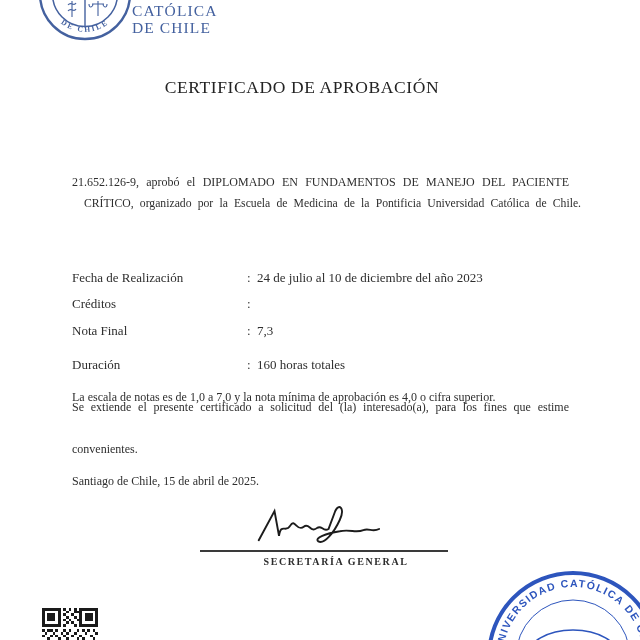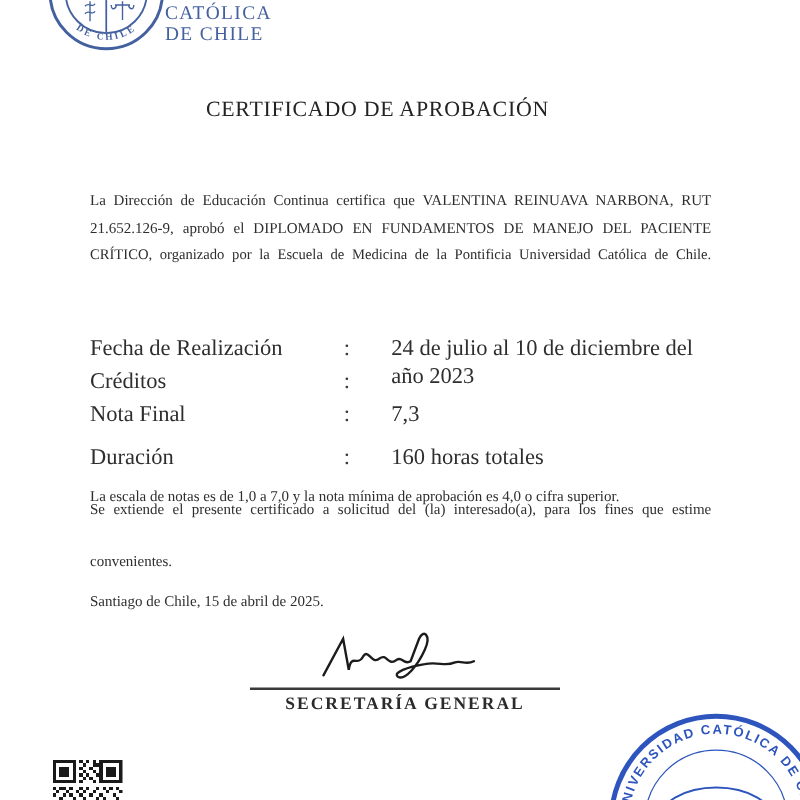--- a/index.html
+++ b/index.html
@@ -12,34 +12,34 @@
   .wordmark{position:absolute;left:132px;top:3px;color:#44619f;
             font-size:15.5px;line-height:16.5px;letter-spacing:1.1px;font-weight:400;}
 
   
   .title{position:absolute;left:0;top:77px;width:604px;text-align:center;
          font-size:17.5px;letter-spacing:.6px;color:#232323;font-weight:400;}
 
   
   .jline{position:absolute;left:72px;width:497px;white-space:nowrap;
          text-align:justify;text-align-last:justify;font-size:12px;line-height:22px;}
-  .fs-s{font-size:11.7px;}
+  .fs-s{font-size:11.7px;margin-left:12px;}
   .pline{position:absolute;left:72px;width:520px;font-size:12px;line-height:22px;}
 
   
-  .field-row{position:absolute;left:72px;width:497px;display:flex;font-size:18px;line-height:22px;gap:28px;}
+  .field-row{position:absolute;left:72px;width:497px;display:flex;font-size:13px;line-height:22px;}
   .field-label{width:175px;flex:0 0 175px;}
   .field-sep{width:10px;flex:0 0 10px;color:#3a3a3a;}
   .field-value{flex:1;}
 
   
   .sig-svg{position:absolute;left:252px;top:502px;}
   .sig-line{position:absolute;left:200px;top:550px;width:248px;height:2px;background:#3a3a3a;}
-  .sig-label{position:absolute;left:200px;top:556px;width:248px;text-align:center;
-             font-size:14px;font-weight:700;letter-spacing:1.6px;color:#2b2b2b;}
+  .sig-label{position:absolute;left:212px;top:556px;width:248px;text-align:center;
+             font-size:10px;font-weight:700;letter-spacing:1.6px;color:#2b2b2b;}
 
   .qr{position:absolute;left:42px;top:608px;width:56px;height:56px;}
   .stamp{position:absolute;left:483px;top:567px;width:180px;height:180px;}
 
   svg text{font-family:"Liberation Sans",sans-serif;}
   .seal-text{font-family:"Liberation Serif",serif;}
 </style>
 </head>
 <body>
 
@@ -67,21 +67,20 @@
     </svg>
   </div>
 
   <div class="wordmark">
     <div>CATÓLICA</div>
     <div>DE CHILE</div>
   </div>
 
   <div class="title">CERTIFICADO DE APROBACIÓN</div>
 
-  <div class="jline" style="top:149px">La Dirección de Educación Continua certifica que VALENTINA REINUAVA NARBONA, RUT</div>
   <div class="jline" style="top:171px">21.652.126-9, aprobó el DIPLOMADO EN FUNDAMENTOS DE MANEJO DEL PACIENTE</div>
   <div class="jline fs-s" style="top:193px">CRÍTICO, organizado por la Escuela de Medicina de la Pontificia Universidad Católica de Chile.</div>
 
   <div class="field-row" style="top:267px">
     <span class="field-label">Fecha de Realización</span>
     <span class="field-sep">:</span>
     <span class="field-value">24 de julio al 10 de diciembre del año 2023</span>
   </div>
   <div class="field-row" style="top:293px">
     <span class="field-label">Créditos</span>

